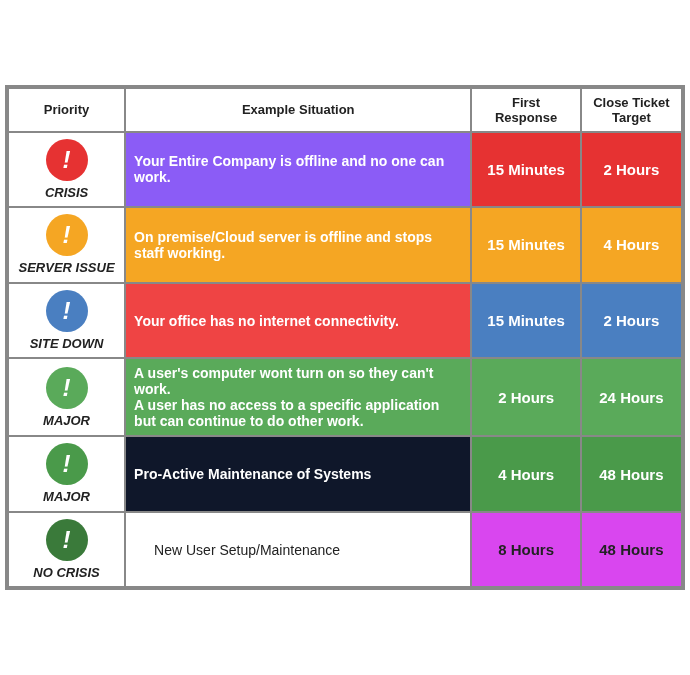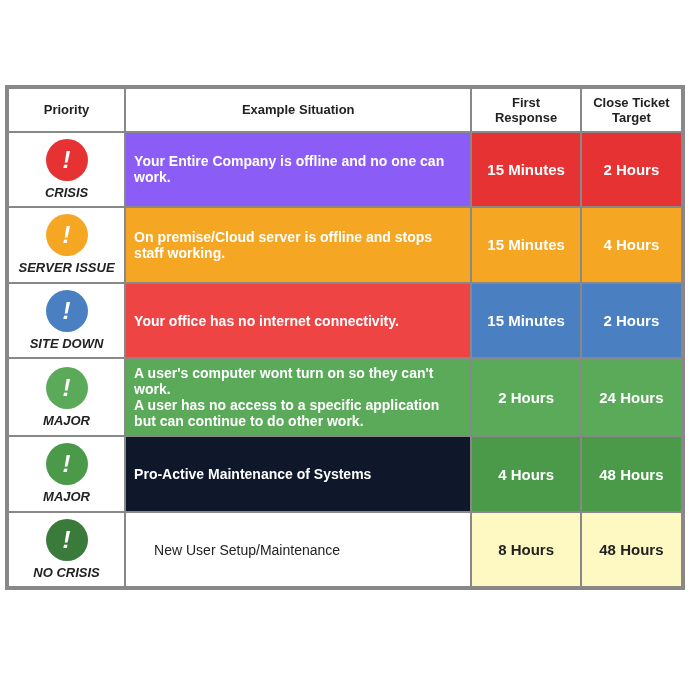--- a/index.html
+++ b/index.html
@@ -140,21 +140,21 @@
       font-size: 15px;
     }
 
     .row-noimpact td.example-cell {
       background: #fff;
       color: #222;
       font-size: 14px;
       padding-left: 28px;
     }
     .row-noimpact td.metric-cell {
-      background: #fef9c3;
+      background: #d946ef;
       color: #222;
       font-weight: bold;
       text-align: center;
       font-size: 15px;
     }
 
     .exclaim {
       font-style: italic;
       font-weight: 900;
       font-size: 24px;

